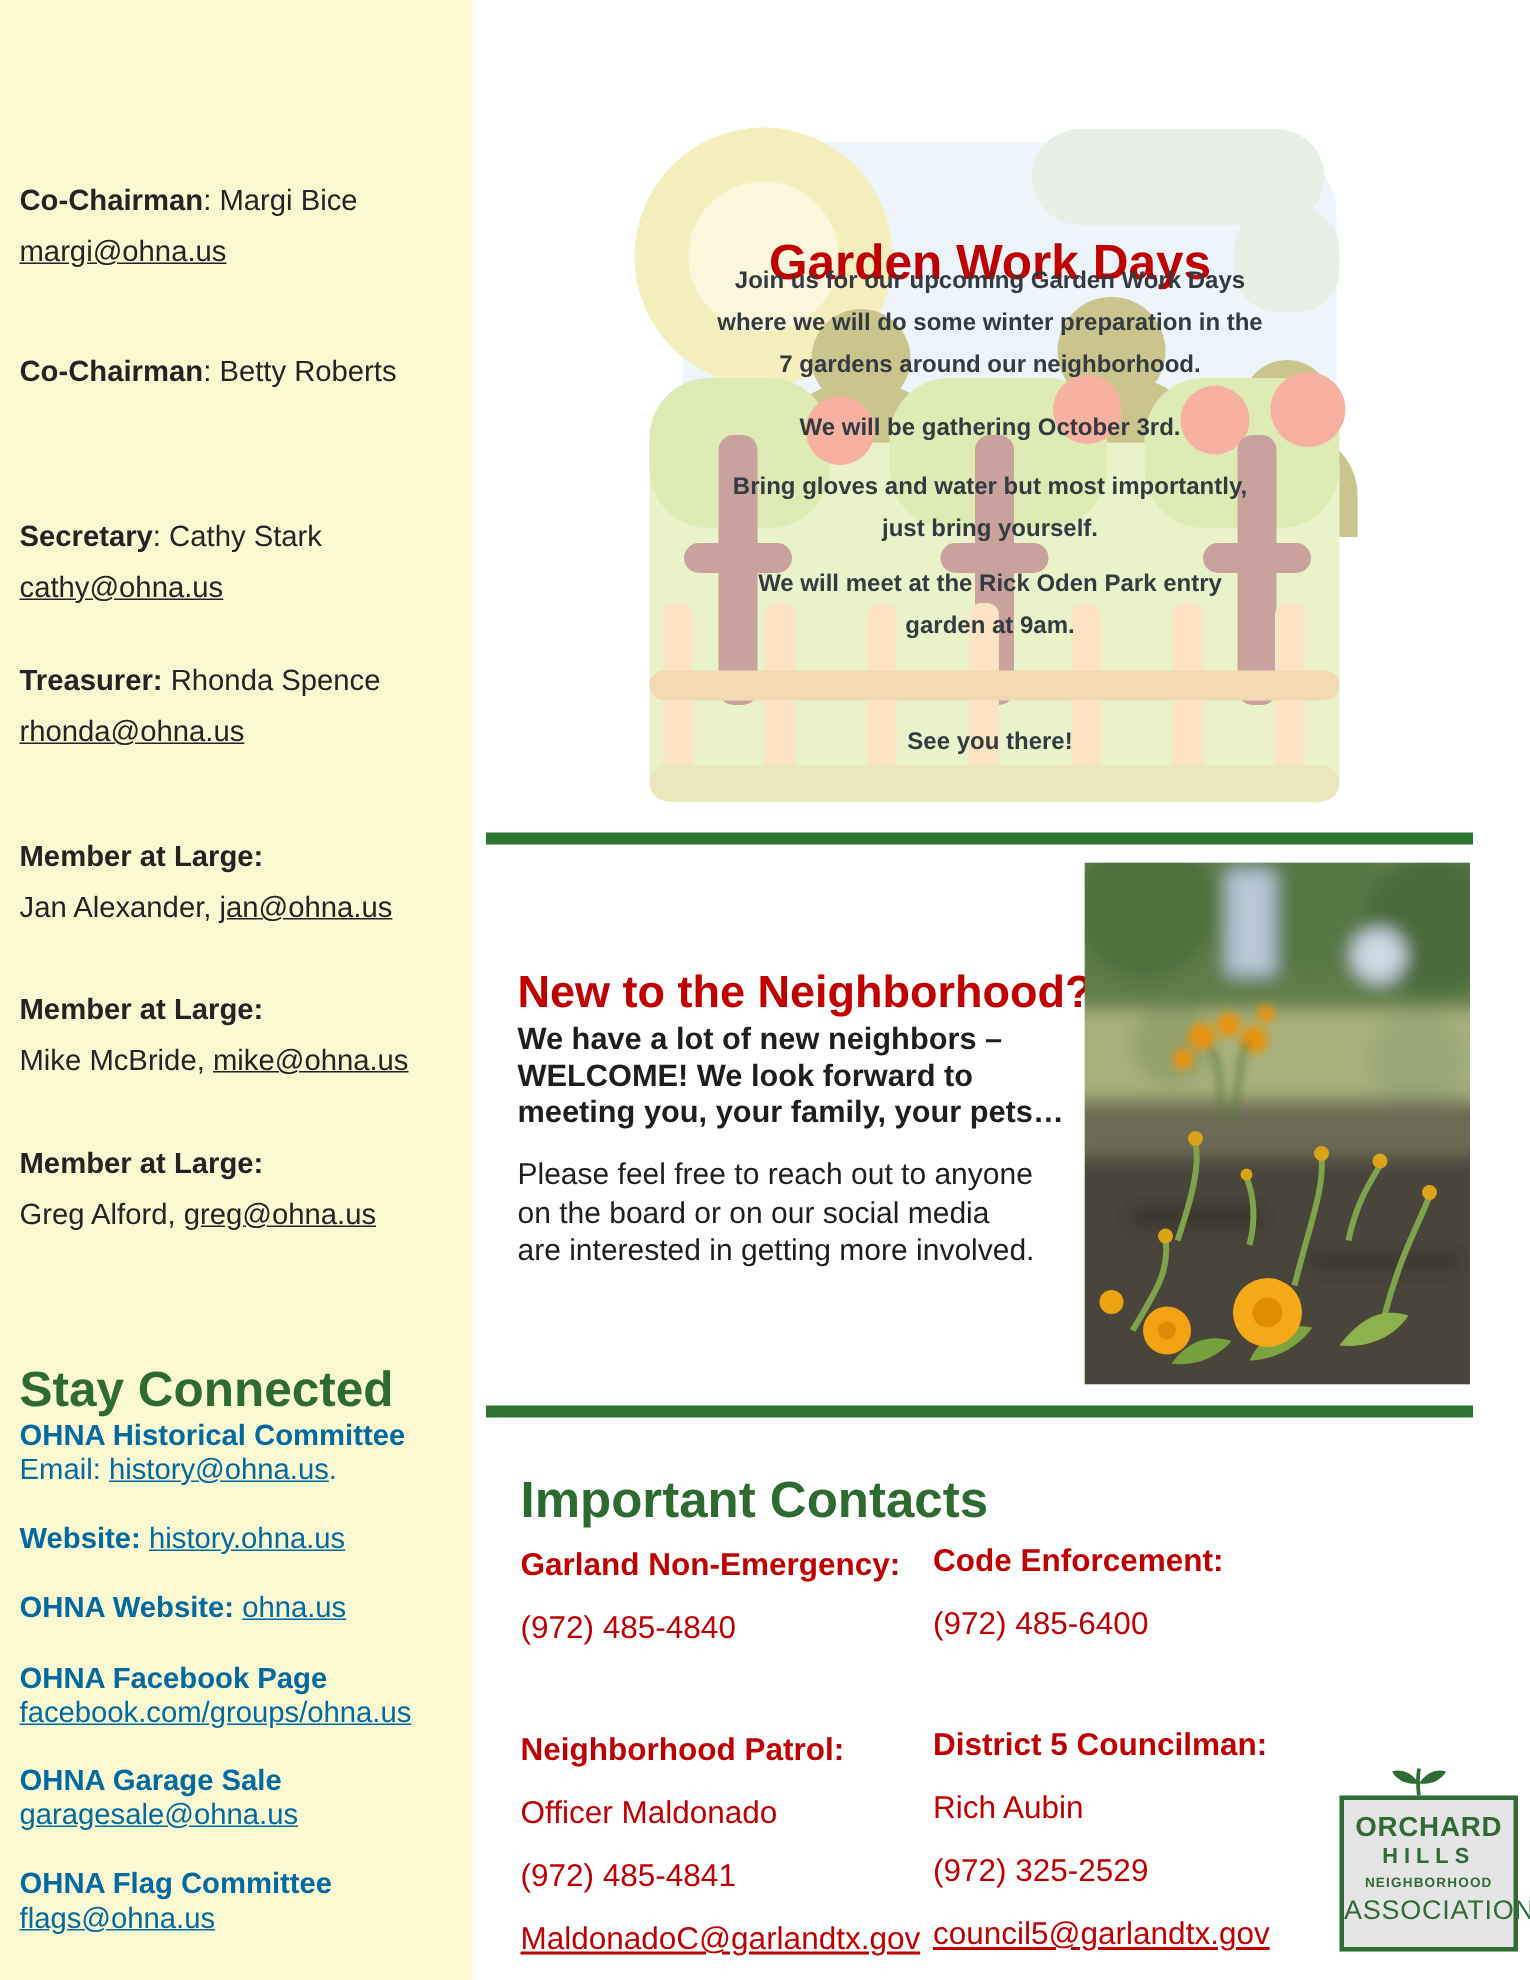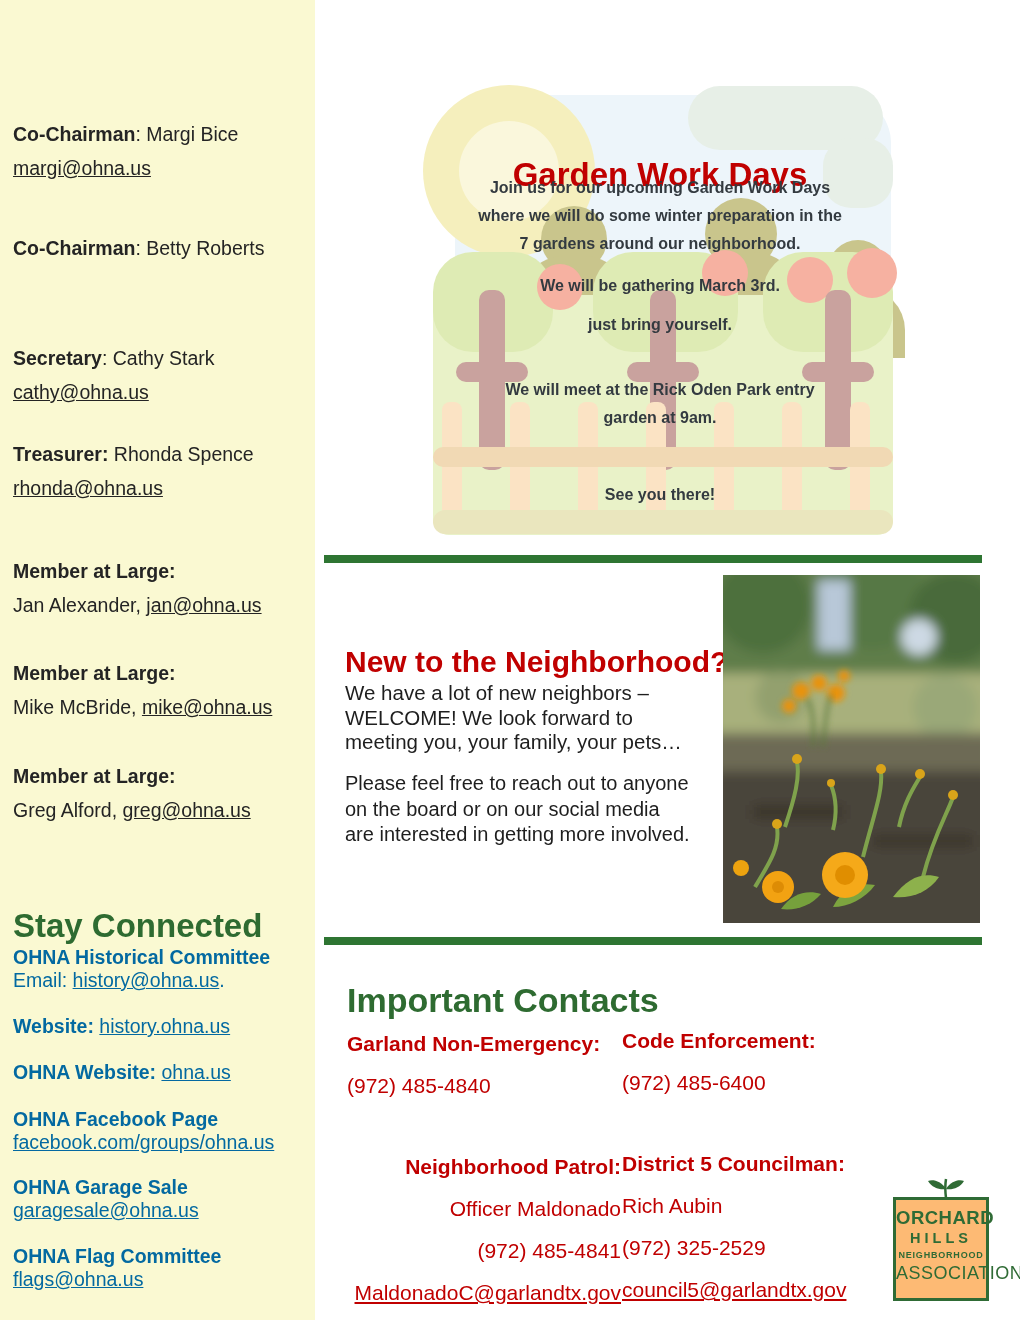--- a/index.html
+++ b/index.html
@@ -52,35 +52,35 @@
   .braile{background:#EAE6BE;left:110px;top:510px;width:460px;height:24px;border-radius:12px;}
   
   .g-title{position:absolute;left:335px;width:650px;top:130px;text-align:center;
     font-size:33px;font-weight:bold;color:#C00000;line-height:1.1;z-index:5;}
   .g-para{position:absolute;left:335px;width:650px;text-align:center;font-weight:bold;
     color:#333a40;font-size:16px;line-height:28px;z-index:5;}
   
   .ntn-title{position:absolute;left:345px;top:620px;font-size:30px;font-weight:bold;
     color:#C00000;line-height:1.1;}
   .ntn-intro{position:absolute;left:345px;top:681px;width:380px;font-size:20.5px;
-    font-weight:normal;color:#1e1e1e;line-height:24.5px;}
+    font-weight:bold;color:#1e1e1e;line-height:24.5px;}
   .ntn-body{position:absolute;left:345px;top:771px;width:380px;font-size:20px;
     color:#1e1e1e;line-height:25.5px;}
   .photo{position:absolute;left:723px;top:575px;width:257px;height:348px;margin:0;overflow:hidden;}
   
   .ic-title{position:absolute;left:347px;top:954px;font-size:34px;font-weight:bold;
     color:#2E6B31;line-height:1.1;}
   .contact{position:absolute;width:274px;color:#C00000;font-size:21px;line-height:23px;}
   .c-head{font-weight:bold;}
   .c-line{margin-top:19px;}
   .contact .blink{color:#C00000;}
   
-  .logo-box{position:absolute;left:893px;top:1197px;width:96px;height:104px;
+  .logo-box{position:absolute;left:893px;top:1197px;width:119px;height:104px;
     border:3px solid #2F6B35;box-sizing:border-box;text-align:center;color:#2F6B35;
-    background:#fdba74;}
+    background:#e5e5e5;}
   .lg1{font-size:18.5px;font-weight:bold;letter-spacing:0.5px;margin-top:7px;}
   .lg2{font-size:14.5px;font-weight:bold;letter-spacing:4px;margin-top:1px;}
   .lg3{font-size:9px;font-weight:bold;letter-spacing:0.8px;margin-top:4px;}
   .lg4{font-size:18px;font-weight:normal;letter-spacing:0.5px;margin-top:3px;}
   .sprout{position:absolute;left:926px;top:1177px;}
 </style>
 </head>
 <body>
 
 <aside class="sidebar">
@@ -177,23 +177,24 @@
   <div class="braile"></div>
 </div>
 
 <h2 class="g-title">Garden Work Days</h2>
 <div class="g-para" style="top:174px;">
   <div>Join us for our upcoming Garden Work Days</div>
   <div>where we will do some winter preparation in the</div>
   <div>7 gardens around our neighborhood.</div>
 </div>
 <div class="g-para" style="top:272px;">
-  <div>We will be gathering March 3rd.</div>
+  <div>We will be gathering October 3rd.</div>
 </div>
 <div class="g-para" style="top:311px;">
+  <div>Bring gloves and water but most importantly,</div>
   <div>just bring yourself.</div>
 </div>
 <div class="g-para" style="top:376px;">
   <div>We will meet at the Rick Oden Park entry</div>
   <div>garden at 9am.</div>
 </div>
 <div class="g-para" style="top:481px;">
   <div>See you there!</div>
 </div>
 
@@ -280,21 +281,21 @@
 <h2 class="ic-title">Important Contacts</h2>
 
 <div class="contact" style="left:347px;top:1032px;">
   <div class="c-head">Garland Non-Emergency:</div>
   <div class="c-line">(972) 485-4840</div>
 </div>
 <div class="contact" style="left:622px;top:1029px;">
   <div class="c-head">Code Enforcement:</div>
   <div class="c-line">(972) 485-6400</div>
 </div>
-<div class="contact" style="left:347px;top:1155px;text-align:right;">
+<div class="contact" style="left:347px;top:1155px;">
   <div class="c-head">Neighborhood Patrol:</div>
   <div class="c-line">Officer Maldonado</div>
   <div class="c-line">(972) 485-4841</div>
   <div class="c-line"><span class="blink">MaldonadoC@garlandtx.gov</span></div>
 </div>
 <div class="contact" style="left:622px;top:1152px;">
   <div class="c-head">District 5 Councilman:</div>
   <div class="c-line">Rich Aubin</div>
   <div class="c-line">(972) 325-2529</div>
   <div class="c-line"><span class="blink">council5@garlandtx.gov</span></div>

